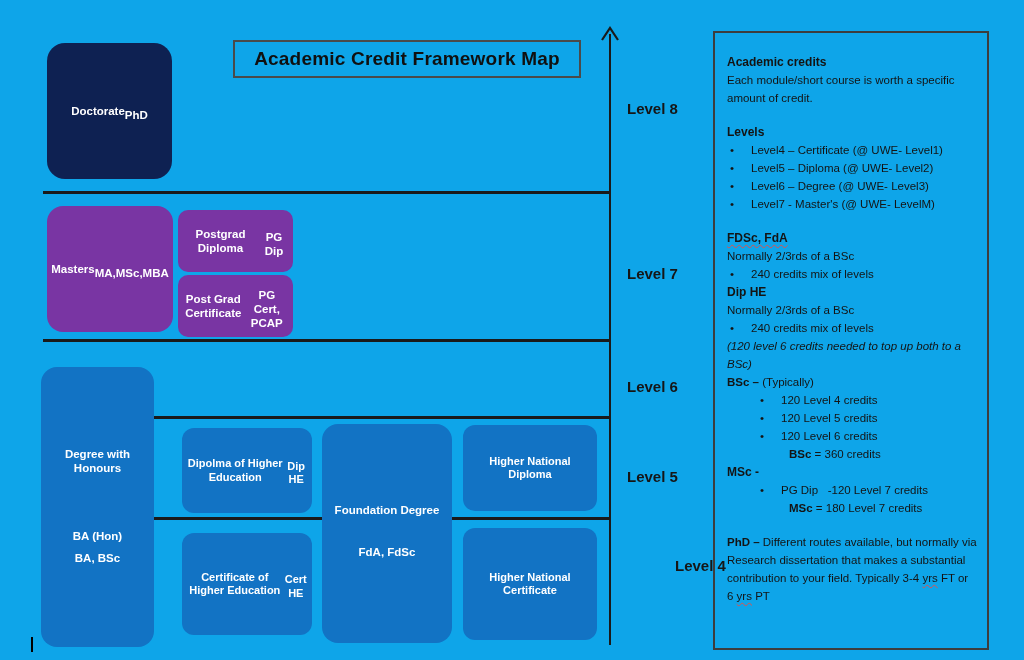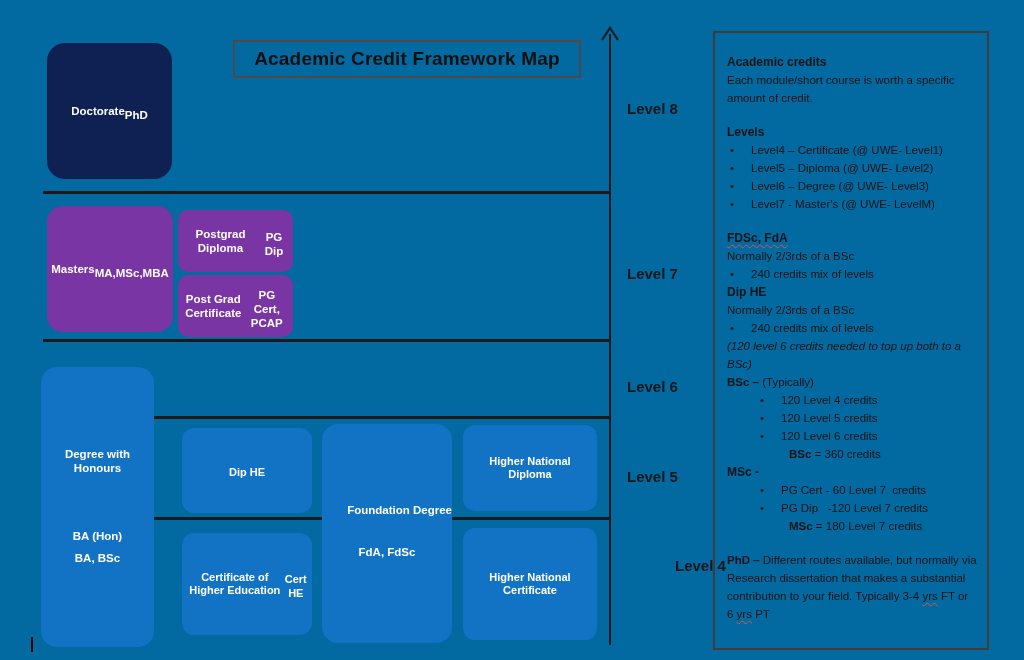--- a/index.html
+++ b/index.html
@@ -1,16 +1,16 @@
 <!DOCTYPE html>
 <html><head>
 <meta charset="utf-8">
 <style>
   html,body{margin:0;padding:0;background:#fff;}
-  .canvas{position:relative;width:1024px;height:660px;background:#0369a1;overflow:hidden;
+  .canvas{position:relative;width:1024px;height:660px;background:#0ea5e9;overflow:hidden;
           font-family:"Liberation Sans", sans-serif;color:#111;}
 
   
   .title-box{position:absolute;left:233px;top:40px;width:348px;height:38px;border:2px solid #4a4a4a;
              box-sizing:border-box;display:flex;align-items:center;justify-content:center;
              font-weight:bold;font-size:19px;color:#101010;letter-spacing:.2px;}
 
   
   .qbox{position:absolute;color:#fff;font-weight:bold;display:flex;flex-direction:row;
         align-items:center;justify-content:center;text-align:center;font-size:11.5px;line-height:14px;
@@ -84,30 +84,31 @@
     <div class="sub-sm">PG Cert, PCAP</div>
   </div>
 
   <div class="qbox blue" style="left:41px;top:367px;width:113px;height:280px;border-radius:16px;">
     <div class="abs-txt" style="top:80px;left:20px;right:20px;">Degree with Honours</div>
     <div class="abs-txt" style="top:162px;">BA (Hon)</div>
     <div class="abs-txt" style="top:184px;">BA, BSc</div>
   </div>
 
   <div class="qbox blue smallfont" style="left:182px;top:428px;width:130px;height:85px;border-radius:12px;">
+    <div>Dipolma of Higher Education</div>
     <div class="sub-sm">Dip HE</div>
   </div>
 
   <div class="qbox blue smallfont" style="left:182px;top:533px;width:130px;height:102px;border-radius:12px;">
     <div>Certificate of Higher Education</div>
     <div class="sub-sm">Cert HE</div>
   </div>
 
   <div class="qbox blue" style="left:322px;top:424px;width:130px;height:219px;border-radius:16px;">
-    <div class="abs-txt" style="top:79px;text-align:right;">Foundation Degree</div>
+    <div class="abs-txt" style="top:79px;">Foundation Degree</div>
     <div class="abs-txt" style="top:121px;">FdA, FdSc</div>
   </div>
 
   <div class="qbox blue smallfont" style="left:463px;top:425px;width:134px;height:86px;border-radius:12px;">
     <div style="max-width:110px;">Higher National Diploma</div>
   </div>
 
   <div class="qbox blue smallfont" style="left:463px;top:528px;width:134px;height:112px;border-radius:12px;">
     <div style="max-width:110px;">Higher National Certificate</div>
   </div>
@@ -145,21 +146,20 @@
 
     <div class="ind it">(120 level 6 credits needed to top up both to a BSc)</div>
 
     <div class="ind"><span class="bold">BSc – </span><span>(Typically)</span></div>
     <div class="b2">120 Level 4 credits</div>
     <div class="b2">120 Level 5 credits</div>
     <div class="b2">120 Level 6 credits</div>
     <div class="ind2"><span class="bold">BSc</span><span> = 360 credits</span></div>
 
     <div class="sb-h ind">MSc -</div>
-    <div class="b2 pre">PG Cert - 60 Level 7  credits</div>
     <div class="b2 pre">PG Dip   -120 Level 7 credits</div>
     <div class="ind2"><span class="bold">MSc</span><span> = 180 Level 7 credits</span></div>
     <div class="gap"></div>
 
     <div><span class="bold">PhD – </span><span>Different routes available, but normally via Research dissertation that makes a substantial contribution to your field. Typically 3-4 </span><span class="wavy">yrs</span><span> FT or 6 </span><span class="wavy">yrs</span><span> PT</span></div>
   </div>
 
   <div class="cursor"></div>
 
 </div>

